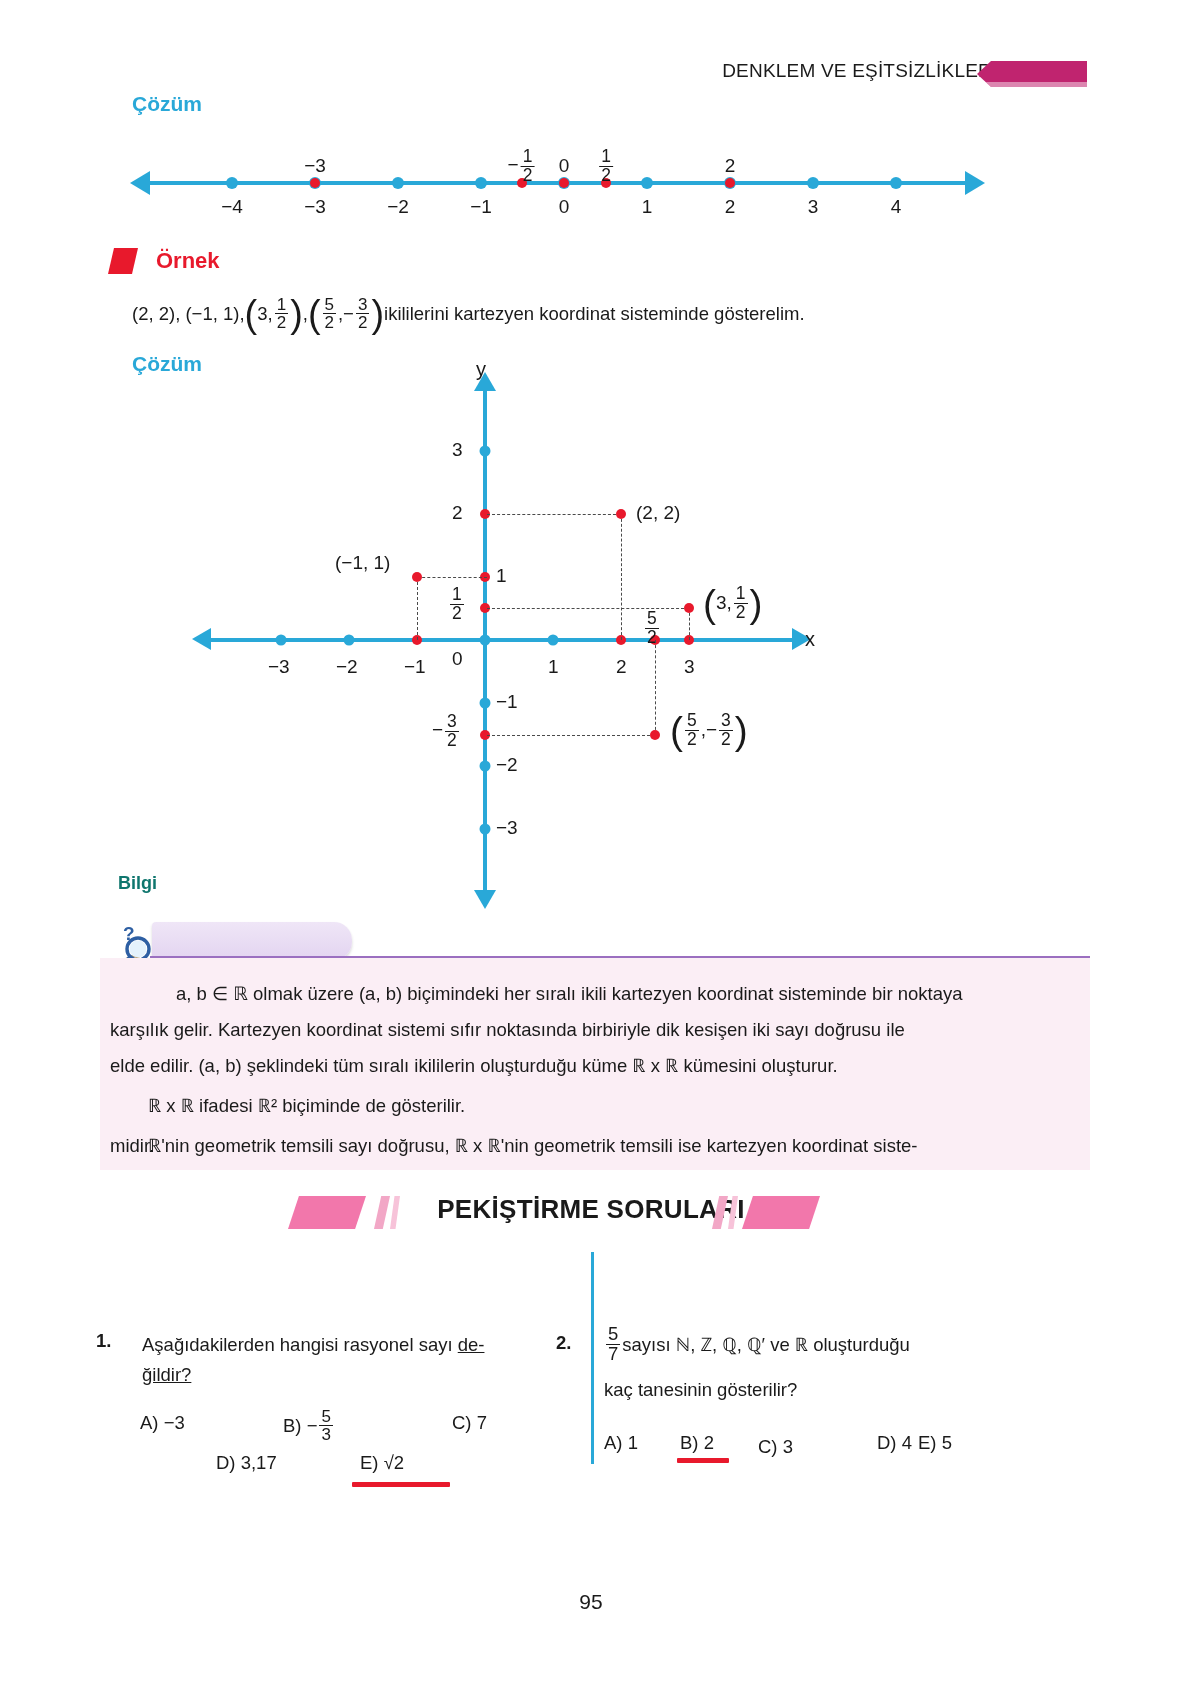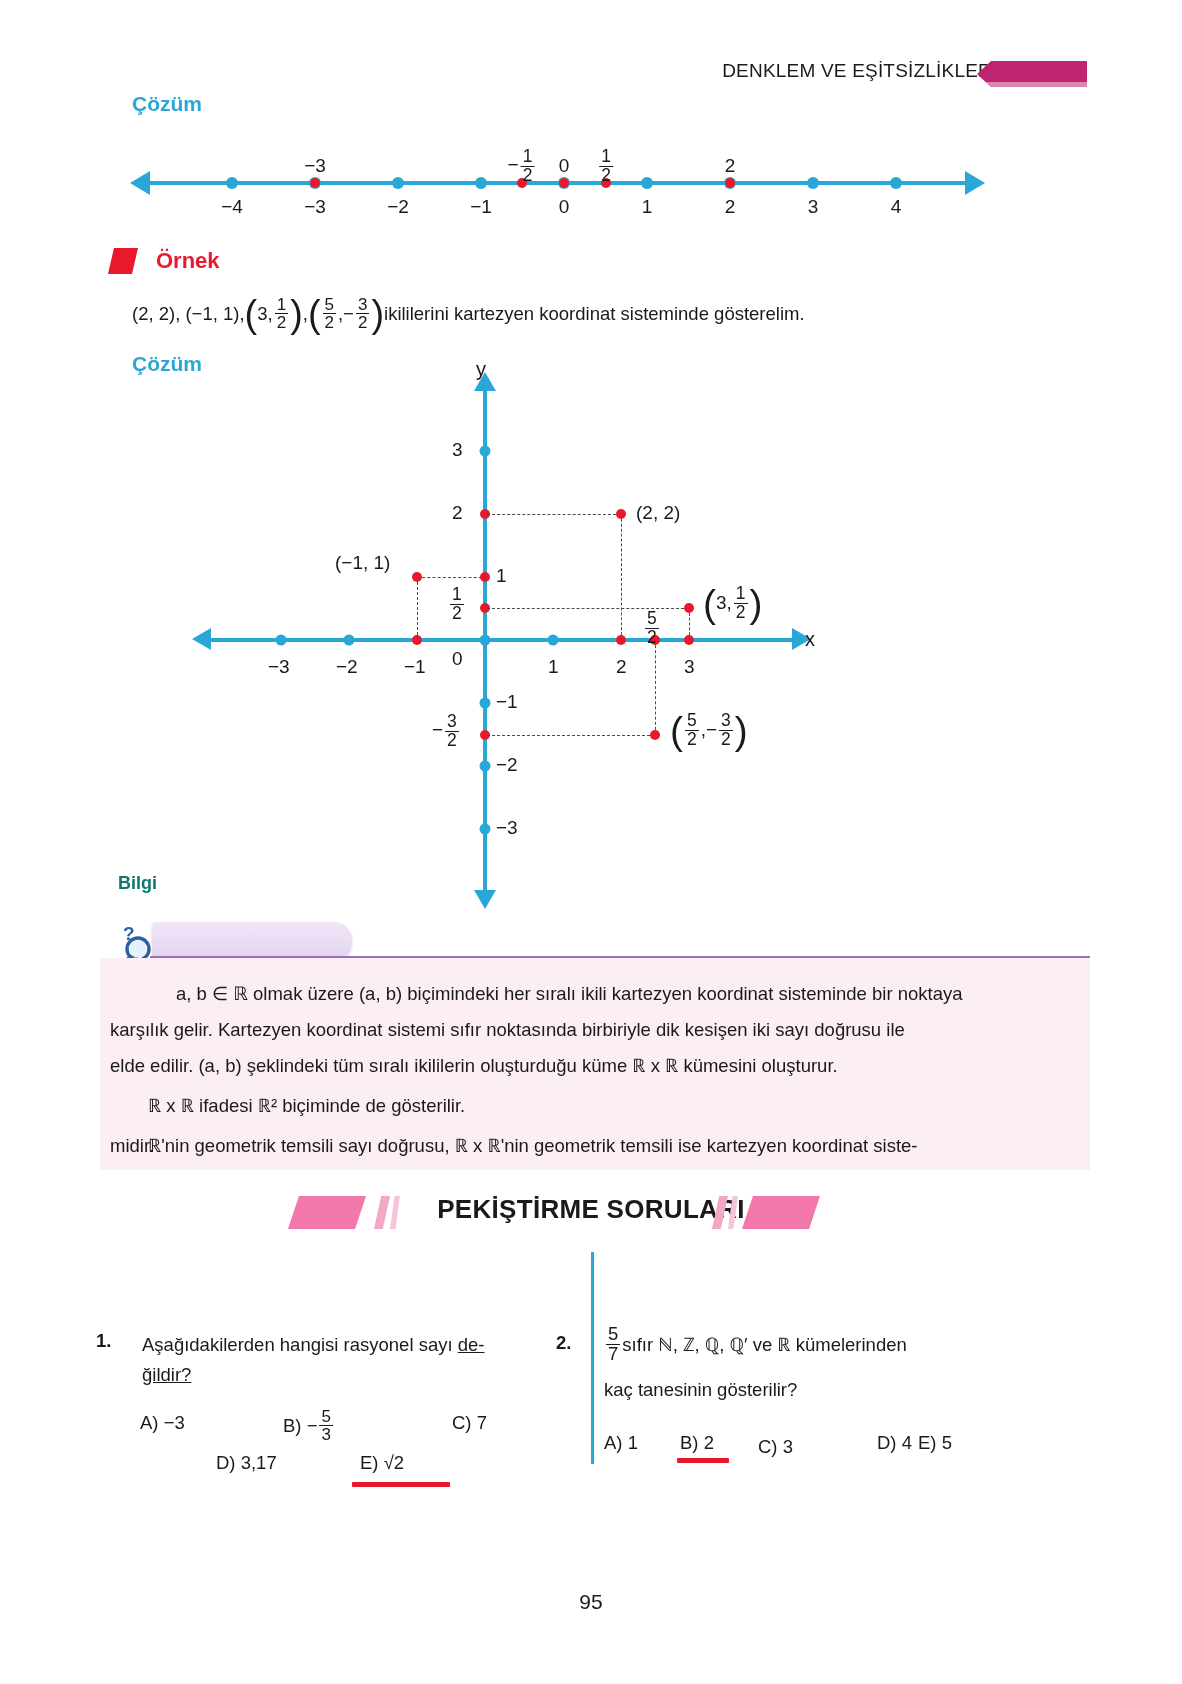--- a/index.html
+++ b/index.html
@@ -400,21 +400,21 @@
     <span>√2</span>
   </div>
   <div class="ans-underline" style="left:352px; top:1482px; width:98px;"></div>
 
   <div class="qnum" style="left:556px; top:1332px;">2.</div>
   <div class="q" style="left:604px; top:1325px; display:flex; align-items:center;">
     <span class="frac" style="font-size:1em;">
         <span class="num">5</span>
         <span class="den">7</span>
       </span>
-    <span> sıfır ℕ, ℤ, ℚ, ℚ′ ve ℝ kümelerinden</span>
+    <span> sayısı ℕ, ℤ, ℚ, ℚ′ ve ℝ oluşturduğu</span>
   </div>
   <div class="q" style="left:604px; top:1375px;">kaç tanesinin gösterilir?</div>
 
   <div class="q" style="left:604px; top:1428px;">
     <span>A)</span>
     <span>1</span>
   </div>
   <div class="q" style="left:680px; top:1428px;">
     <span>B)</span>
     <span>2</span>

